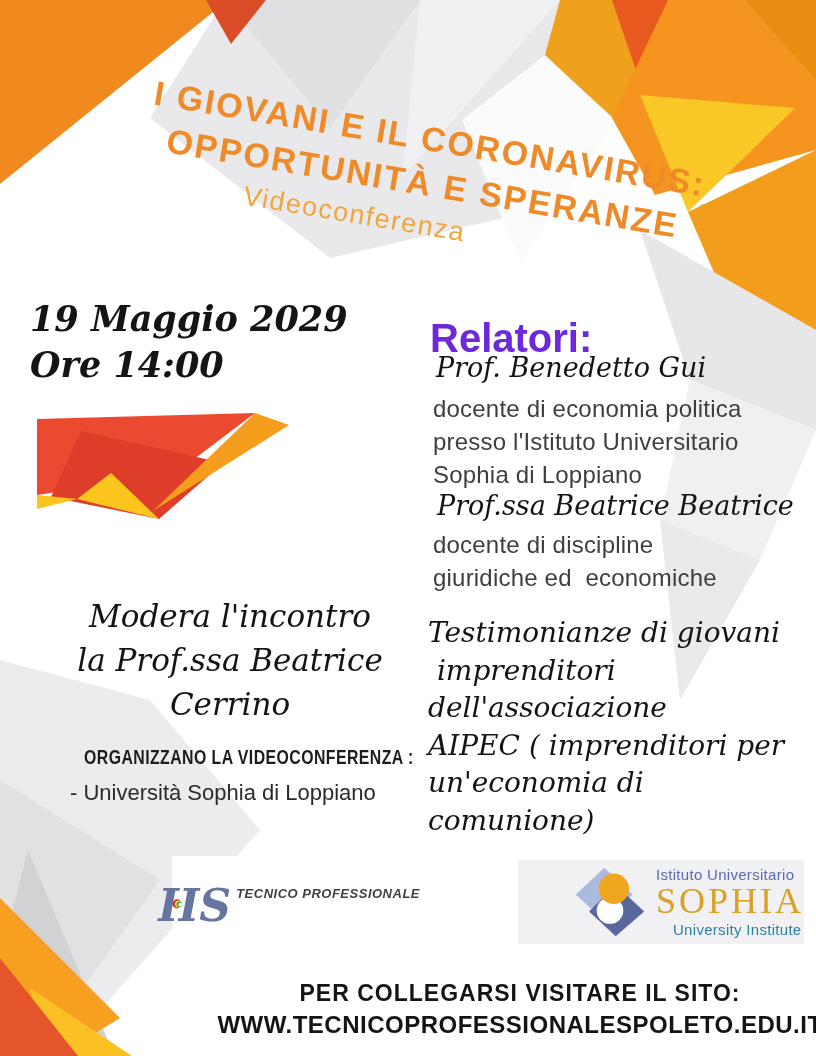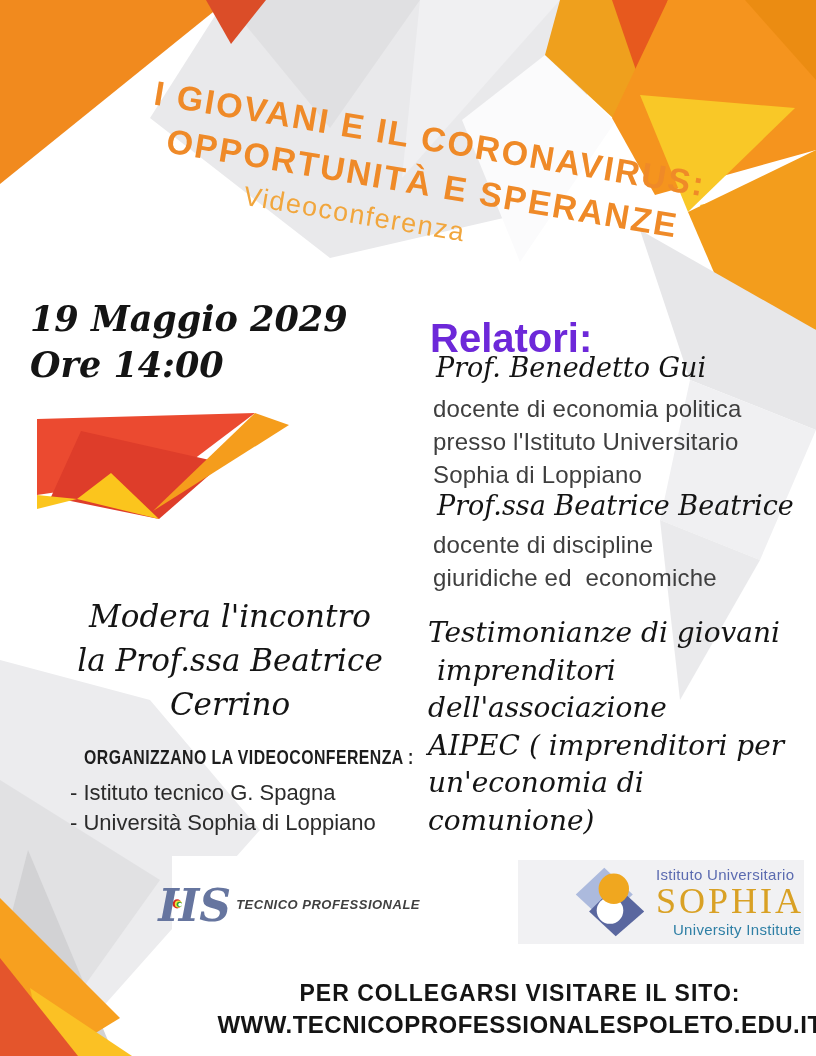--- a/index.html
+++ b/index.html
@@ -32,21 +32,21 @@
   .speaker-name{font-size:27px;}
   .speaker-desc{font-size:24px;color:#3e3e3e;line-height:1.38;letter-spacing:.2px;
                 white-space:pre-wrap;}
   .testimonial{left:428px;top:614px;width:370px;font-size:28px;line-height:1.34;
                white-space:pre-wrap;}
 
   
   .iis-logo{left:172px;top:856px;width:248px;height:96px;background:#ffffff;
             display:flex;align-items:center;}
   .iis-text-col{display:flex;flex-direction:column;margin-left:-26px;margin-top:4px;}
-  .iis-row{display:flex;align-items:flex-end;}
+  .iis-row{display:flex;}
   .iis-acronym{font-family:"DejaVu Serif",serif;font-style:italic;font-size:44px;
                font-weight:700;color:#66759F;line-height:.9;}
   .iis-name{font-size:13px;font-weight:700;font-style:italic;color:#404040;
             letter-spacing:.5px;margin-left:5px;margin-bottom:14px;white-space:nowrap;}
   .iis-city{font-size:23px;font-weight:700;color:#2D50A5;letter-spacing:7px;
             margin-left:12px;margin-top:-8px;}
   .sophia-logo{left:518px;top:860px;width:286px;height:84px;background:#F1F1F3;
                display:flex;align-items:center;justify-content:flex-end;}
   .sophia-text-col{display:flex;flex-direction:column;margin-left:8px;}
   .sophia-line1{font-size:15px;color:#5B6BB0;letter-spacing:.3px;}
@@ -115,21 +115,20 @@
     <polygon points="4,84 44,88 4,98" fill="#FBC51D"></polygon>
   </svg>
 
   <div class="abs script moderator">
     <div>Modera l'incontro</div>
     <div>la Prof.ssa Beatrice Cerrino</div>
   </div>
 
   <div class="abs organizers-heading">ORGANIZZANO LA VIDEOCONFERENZA :</div>
   <div class="abs organizers-list">
-    <div class="organizer-item">- Istituto tecnico G. Spagna</div>
     <div class="organizer-item">- Università Sophia di Loppiano</div>
   </div>
 
   <div class="abs speakers-heading">Relatori:</div>
 
   <div class="abs script speaker-name" style="left:436px;top:352px;">Prof. Benedetto Gui</div>
   <div class="abs speaker-desc" style="left:433px;top:392px;width:350px;">docente di economia politica
 presso l'Istituto Universitario
 Sophia di Loppiano</div>
 

